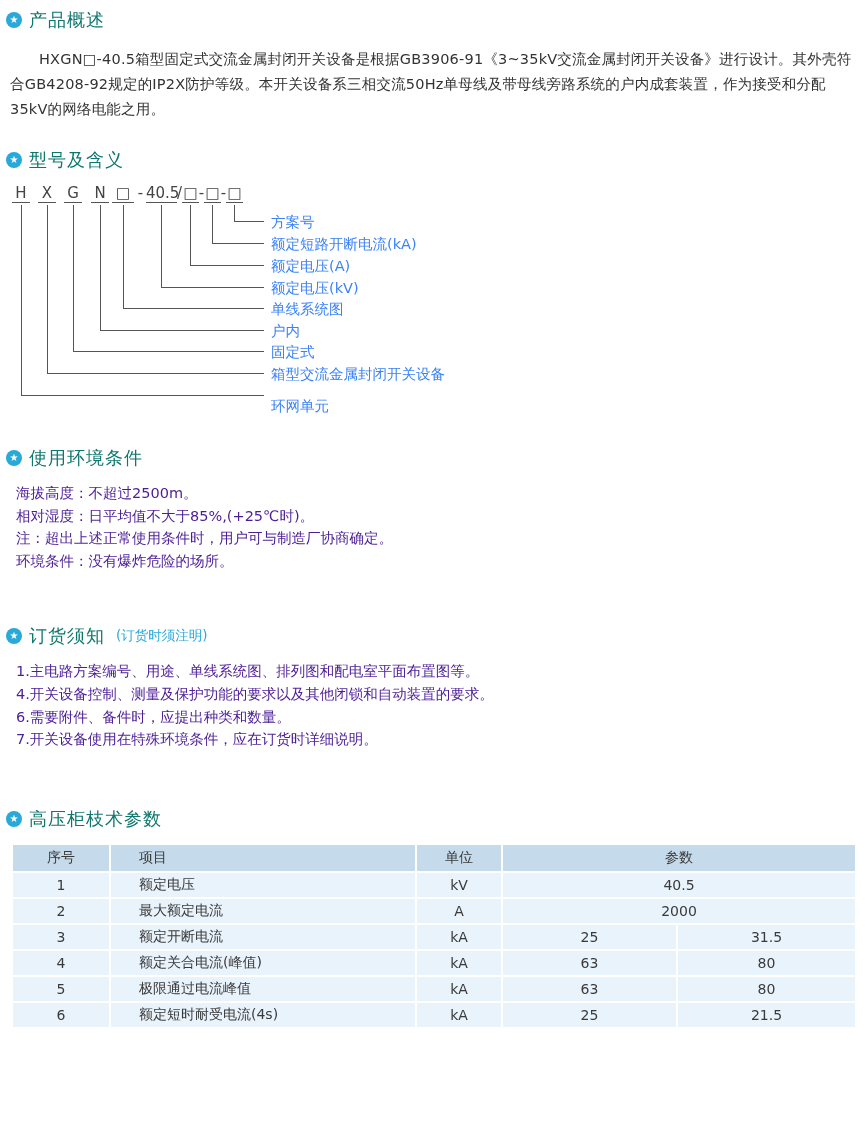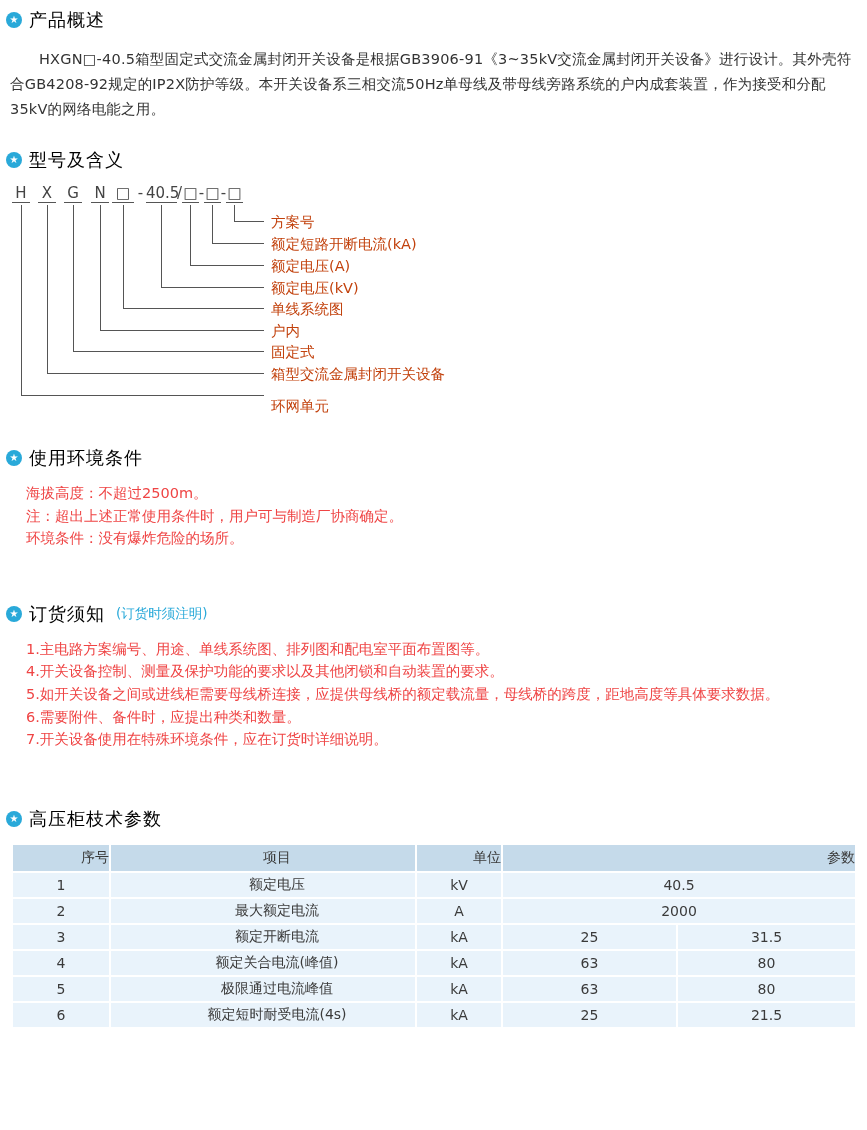--- a/index.html
+++ b/index.html
@@ -13,21 +13,21 @@
   .page { padding:8px 6px 0 6px; position:relative; }
 
   
   .sec-head { display:flex; align-items:center; gap:7px; }
   .sec-bullet {
     width:16px; height:16px; border-radius:50%;
     background:#29a9d9; color:#fff;
     display:inline-flex; align-items:center; justify-content:center;
     font-size:10px; line-height:1; flex:0 0 auto;
   }
-  .sec-title { font-size:18px; color:#000000; letter-spacing:1px; }
+  .sec-title { font-size:18px; color:#0f766e; letter-spacing:1px; }
   .sec-sub   { font-size:13.5px; color:#29a9d9; margin-left:4px; }
 
   
   .para {
     margin:15px 4px 0 4px;
     font-size:14.5px; line-height:25px; color:#333;
     text-indent:2em; letter-spacing:0.2px;
   }
 
   
@@ -36,25 +36,25 @@
     position:absolute; top:0; height:19px;
     text-align:center; font-size:15px; color:#444; line-height:18px;
   }
   .code-part.u { border-bottom:1.5px solid #555; }
   .leader {
     position:absolute; top:21px;
     border-left:1.2px solid #555; border-bottom:1.2px solid #555;
   }
   .dlabel {
     position:absolute; left:265px;
-    font-size:14.5px; color:#c2410c; white-space:nowrap; line-height:17px;
-  }
-
-  
-  .lines { margin:12px 2px 0 20px; font-size:14.5px; color:#ef4444; }
+    font-size:14.5px; color:#3b82f6; white-space:nowrap; line-height:17px;
+  }
+
+  
+  .lines { margin:12px 2px 0 10px; font-size:14.5px; color:#4c1d95; }
   .lines div { line-height:22.6px; }
 
   
   .mt-model { margin-top:26px; }
   .mt-env   { margin-top:34px; }
   .mt-order { margin-top:52px; }
   .mt-param { margin-top:56px; }
 
   
   table.params {
@@ -65,23 +65,23 @@
   table.params col.c-no   { width:97px; }
   table.params col.c-item { width:306px; }
   table.params col.c-unit { width:86px; }
   table.params col.c-v1   { width:175px; }
   table.params col.c-v2   { width:178px; }
   table.params th, table.params td {
     font-weight:normal; text-align:center;
     border-bottom:2px solid #fff; border-right:2px solid #fff;
     background:#e9f3fb; height:26px; padding:0;
   }
-  table.params th { background:#c5daea; height:27px;text-align:right; }
+  table.params th { background:#c5daea; height:27px; }
   table.params th:last-child, table.params td:last-child { border-right:none; }
-  table.params .left { text-align:center; padding-left:28px; }
+  table.params .left { text-align:left; padding-left:28px; }
 </style>
 </head>
 <body>
 
 <div class="page">
 
   <div class="sec-head">
     <span class="sec-bullet">★</span>
     <span class="sec-title">产品概述</span>
   </div>
@@ -128,33 +128,33 @@
     <span class="dlabel" style="top:182px">箱型交流金属封闭开关设备</span>
     <span class="dlabel" style="top:214px">环网单元</span>
   </div>
 
   <div class="sec-head mt-env">
     <span class="sec-bullet">★</span>
     <span class="sec-title">使用环境条件</span>
   </div>
   <div class="lines">
     <div>海拔高度：不超过2500m。</div>
+    <div>相对湿度：日平均值不大于85%,(+25℃时)。</div>
     <div>注：超出上述正常使用条件时，用户可与制造厂协商确定。</div>
     <div>环境条件：没有爆炸危险的场所。</div>
   </div>
 
   <div class="sec-head mt-order">
     <span class="sec-bullet">★</span>
     <span class="sec-title">订货须知</span>
     <span class="sec-sub">(订货时须注明)</span>
   </div>
   <div class="lines">
     <div>1.主电路方案编号、用途、单线系统图、排列图和配电室平面布置图等。</div>
     <div>4.开关设备控制、测量及保护功能的要求以及其他闭锁和自动装置的要求。</div>
-    <div>5.如开关设备之间或进线柜需要母线桥连接，应提供母线桥的额定载流量，母线桥的跨度，距地高度等具体要求数据。</div>
     <div>6.需要附件、备件时，应提出种类和数量。</div>
     <div>7.开关设备使用在特殊环境条件，应在订货时详细说明。</div>
   </div>
 
   <div class="sec-head mt-param">
     <span class="sec-bullet">★</span>
     <span class="sec-title">高压柜枝术参数</span>
   </div>
 
   <table class="params">

